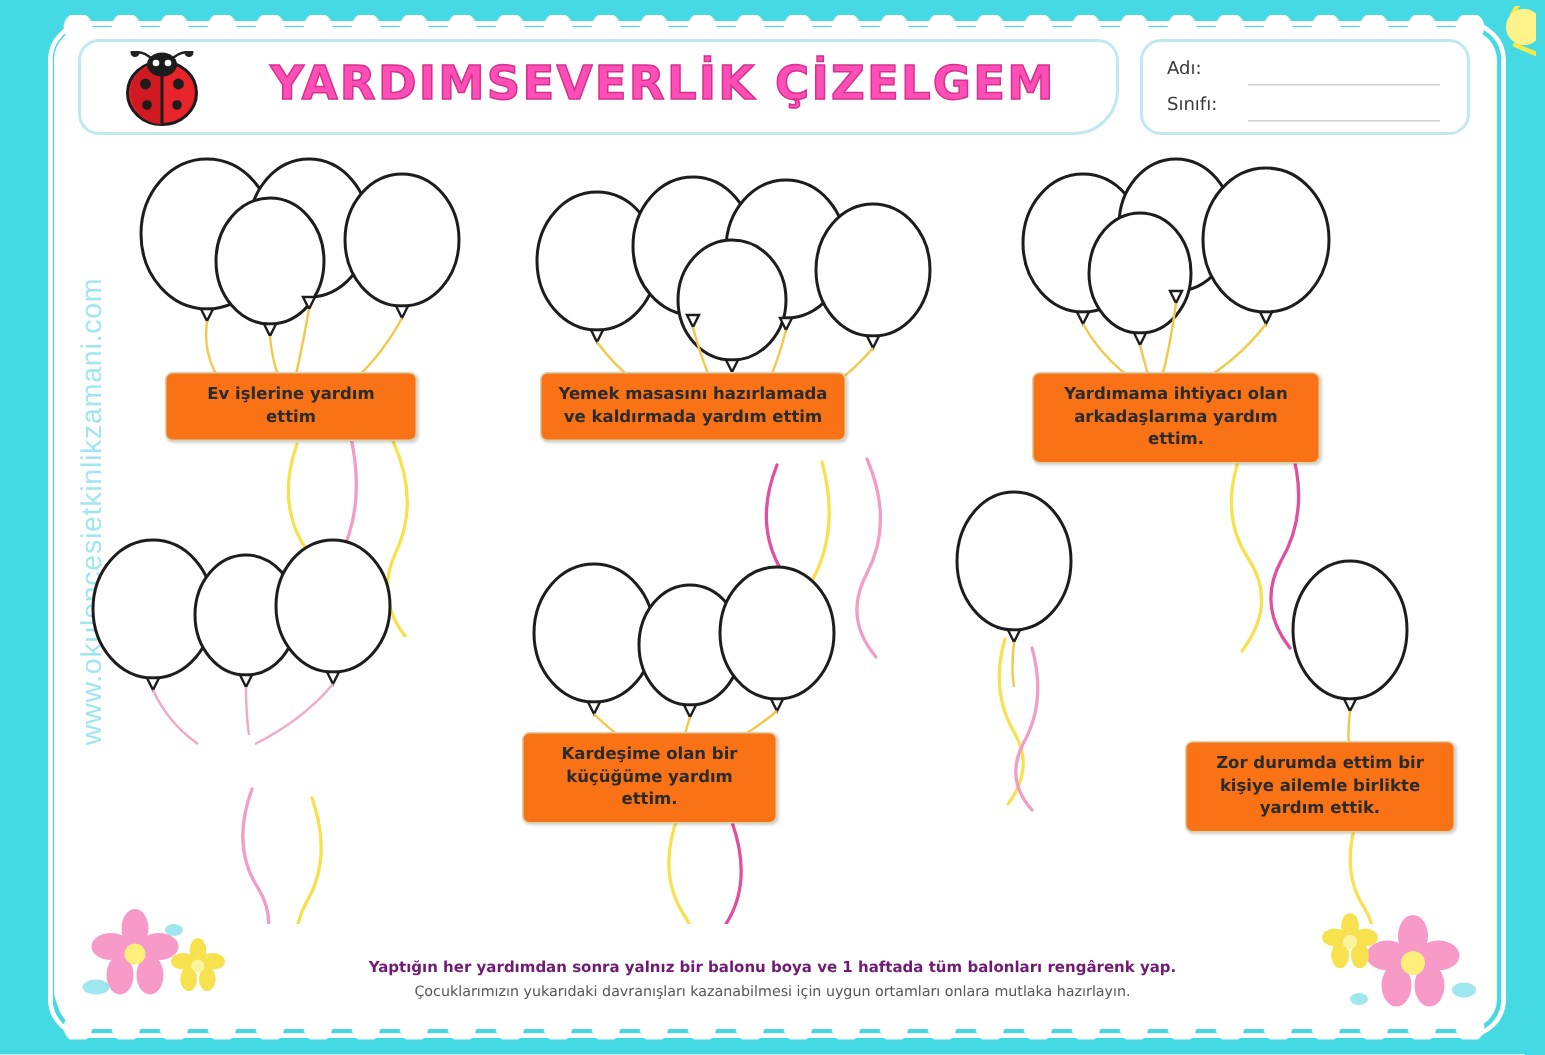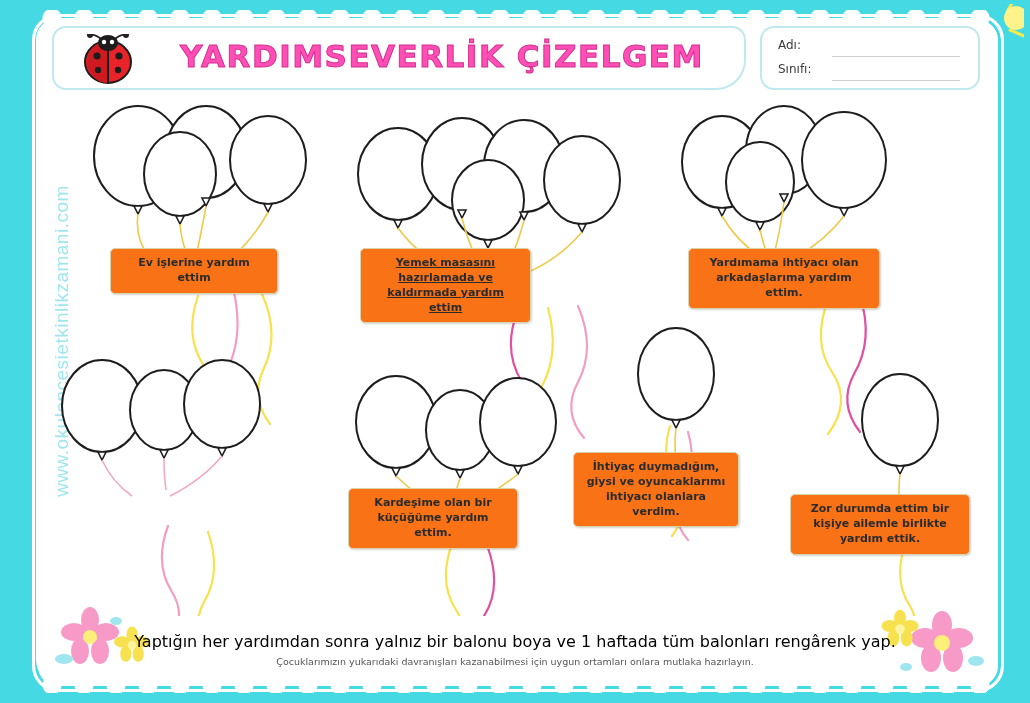--- a/index.html
+++ b/index.html
@@ -161,23 +161,23 @@
 
   
   .footer {
     position: absolute;
     left: 60px;
     bottom: 36px;
     width: 910px;
     text-align: center;
   }
   .footer-main {
-    font-size: 16px;
-    font-weight: normal;
-    color: #000000;
+    font-size: 10px;
+    font-weight: bold;
+    color: #701a75;
     font-family: "DejaVu Sans", sans-serif;
   }
   .footer-sub {
     margin-top: 5px;
     font-size: 9.5px;
     color: #555;
     font-family: "DejaVu Sans", sans-serif;
   }
   .flower { position: absolute; }
 </style>
@@ -368,24 +368,23 @@
       <path d="M62 110 q-2 18 0 30" fill="none" stroke="#f0c94b" stroke-width="1.6"></path>
     </svg>
 
     <svg width="130" height="190" viewBox="0 0 130 190" style="position:absolute;left:790px;top:268px;">
       <ellipse cx="62" cy="56" rx="38" ry="46" fill="#ffffff" stroke="#1d1d1d" stroke-width="2"></ellipse>
       <path d="M58 102 l8 0 l-4 8 z" fill="#ffffff" stroke="#1d1d1d" stroke-width="1.6"></path>
       <path d="M62 110 q-2 18 0 30" fill="none" stroke="#f0c94b" stroke-width="1.6"></path>
     </svg>
 
     <div class="label" style="left:62px;  top:152px; width:168px;">Ev işlerine yardım ettim</div>
-    <div class="label" style="left:312px; top:152px; width:171px;text-decoration:underline;">Yemek masasını hazırlamada ve kaldırmada yardım ettim</div>
+    <div class="label" style="left:312px; top:152px; width:204px;">Yemek masasını hazırlamada ve kaldırmada yardım ettim</div>
     <div class="label" style="left:640px; top:152px; width:192px;">Yardımama ihtiyacı olan arkadaşlarıma yardım ettim.</div>
     <div class="label" style="left:300px; top:392px; width:170px;">Kardeşime olan bir küçüğüme yardım ettim.</div>
-    <div class="label" style="left:525px; top:356px; width:166px;">İhtiyaç duymadığım, giysi ve oyuncaklarımı ihtiyacı olanlara verdim.</div>
     <div class="label" style="left:742px; top:398px; width:180px;">Zor durumda ettim bir kişiye ailemle birlikte yardım ettik.</div>
   </div>
 
   <div class="flower" style="left:52px; bottom:28px;">
     <svg width="110" height="66" viewBox="0 0 110 66">
       <g>
         <g transform="translate(38,32)">
           <g fill="#f79ac8">
             <ellipse cx="0" cy="-17" rx="9" ry="13"></ellipse>
             <ellipse cx="16" cy="-5" rx="13" ry="9"></ellipse>

